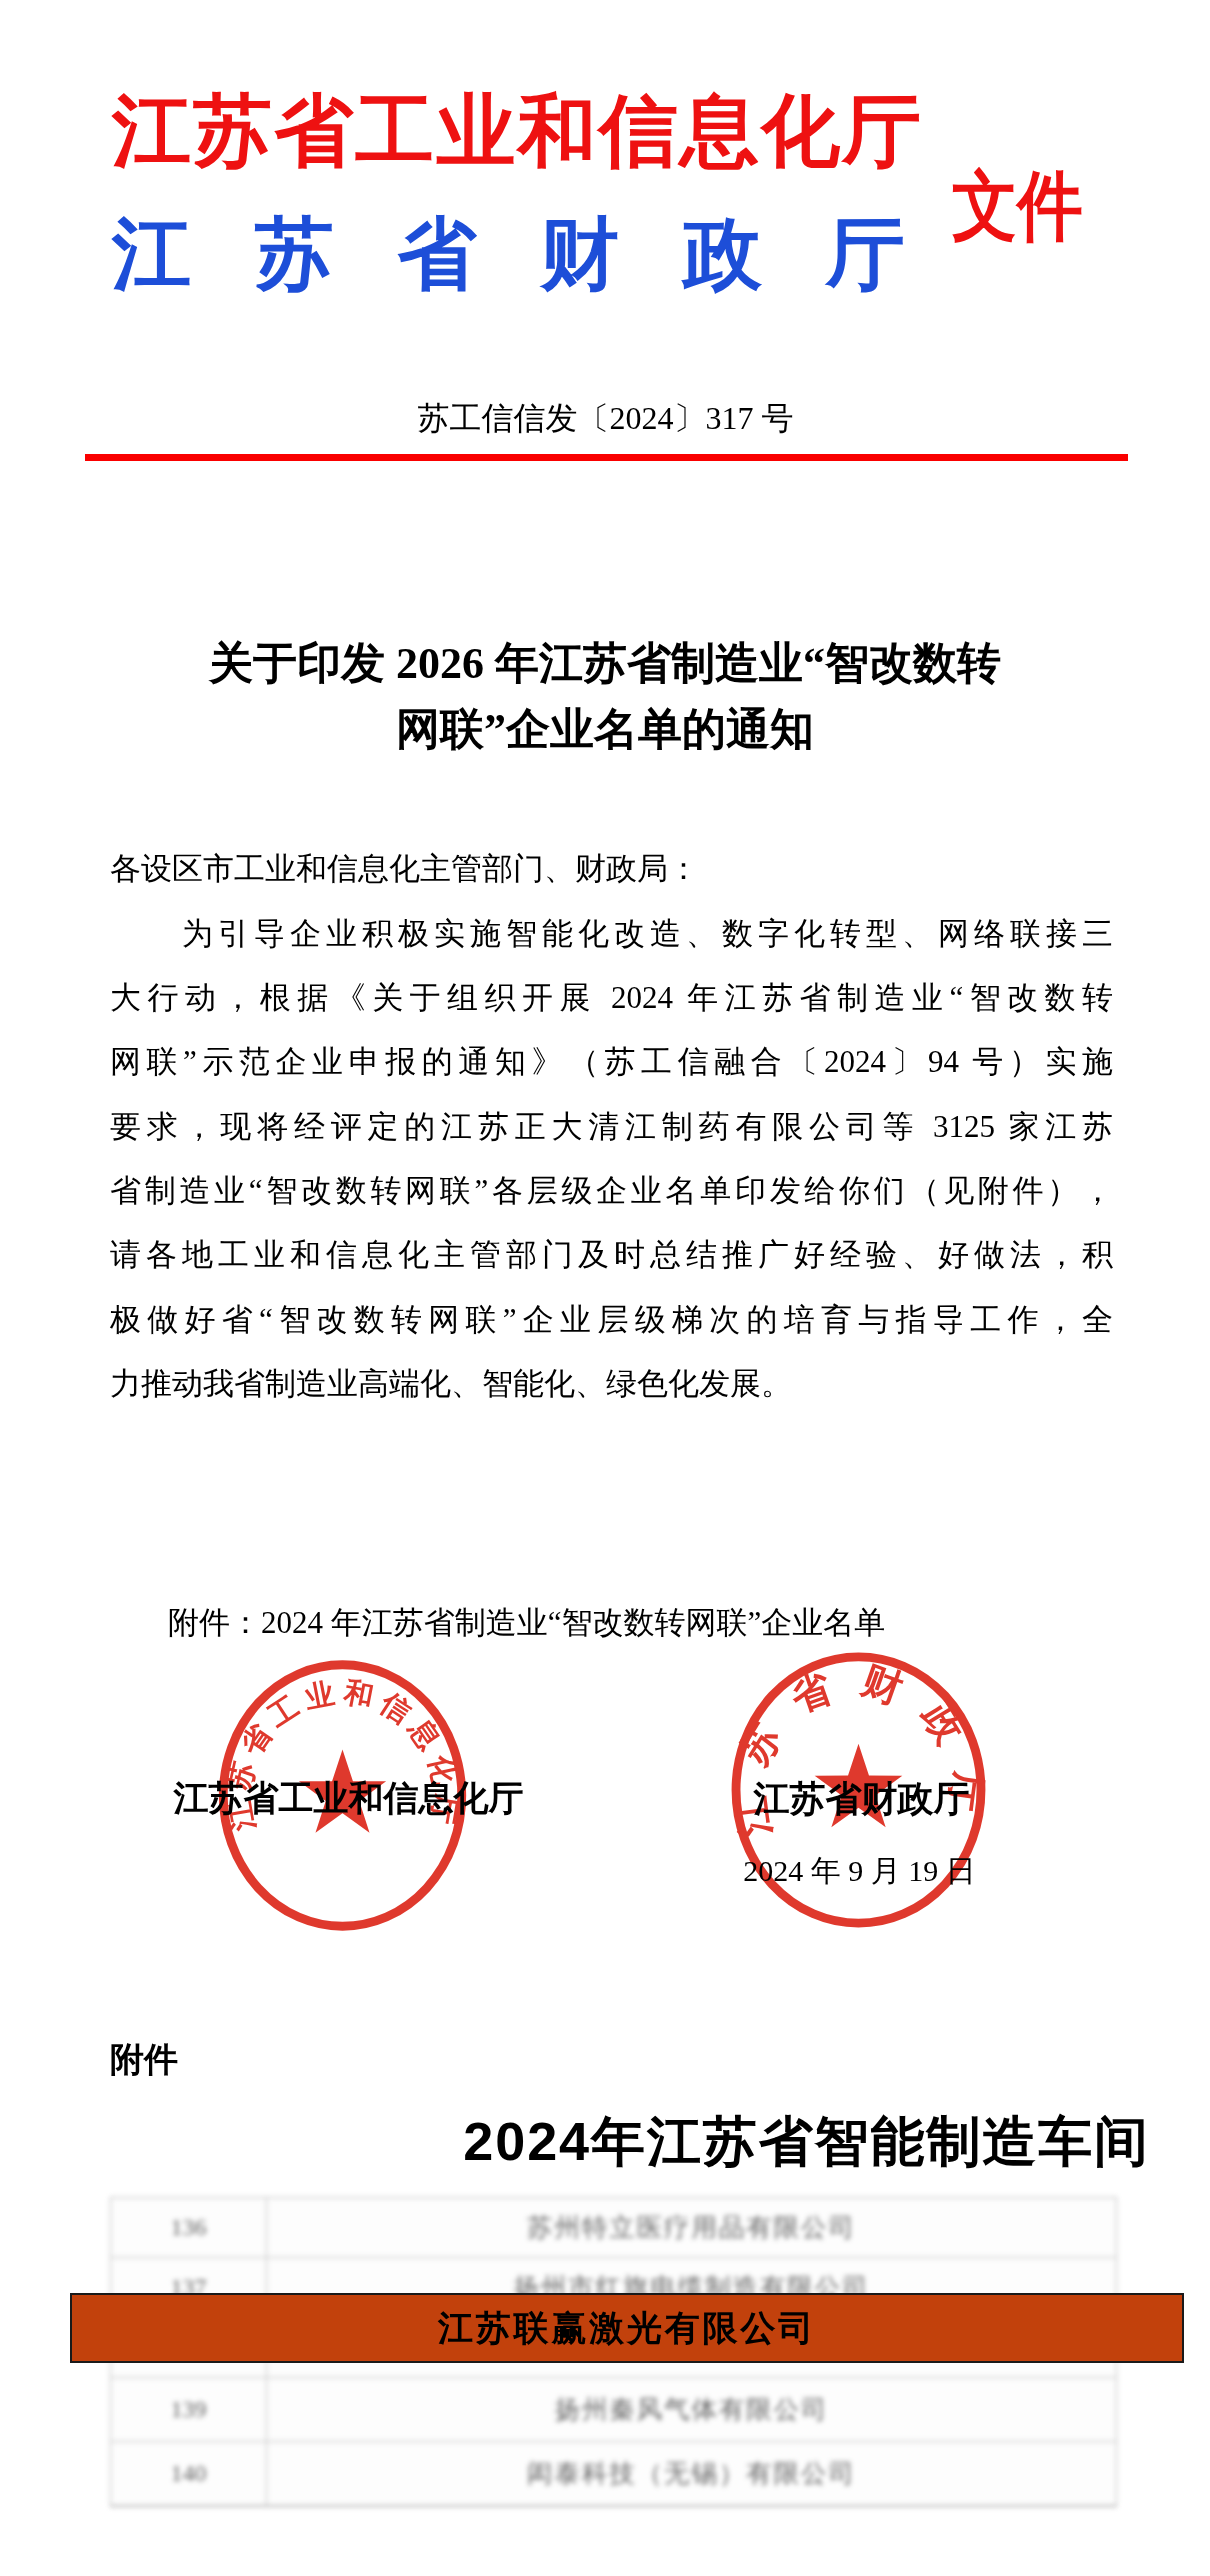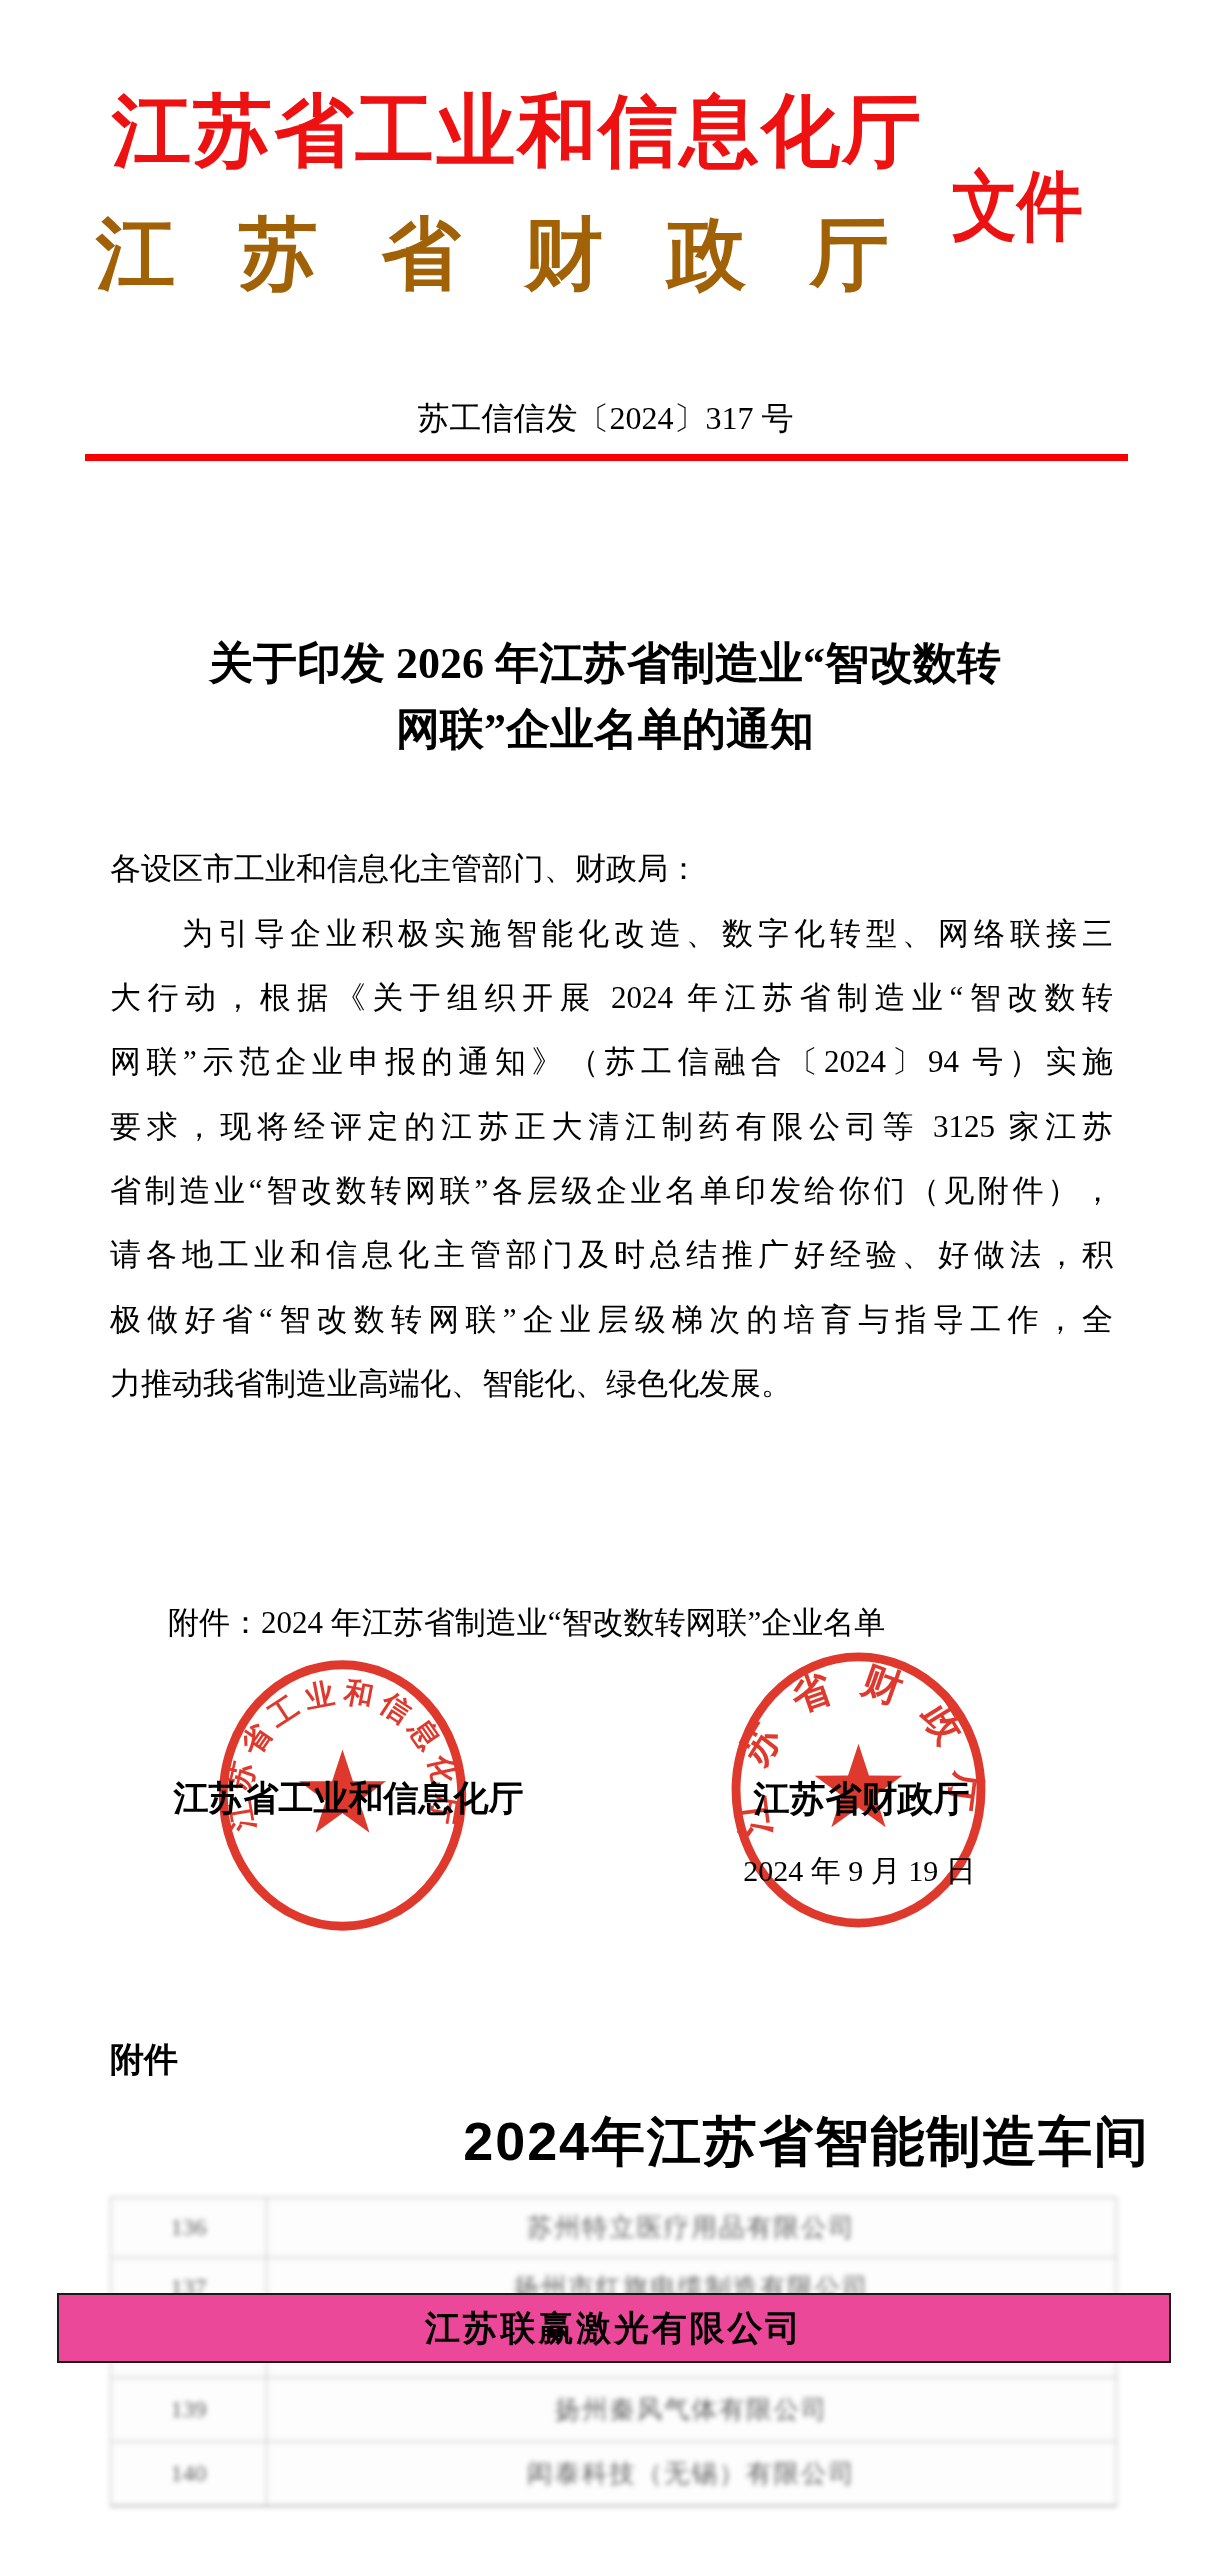--- a/index.html
+++ b/index.html
@@ -4,22 +4,22 @@
 <style>
   html,body{margin:0;padding:0;background:#ffffff;}
   .page{
     position:relative;width:1211px;height:2519px;background:#ffffff;
     overflow:hidden;
     font-family:"Liberation Serif","DejaVu Serif",serif;color:#000;
   }
   .hdr-l1{position:absolute;left:112px;top:81px;width:810px;height:102px;
     font-size:79px;line-height:102px;color:#ee1111;font-weight:700;
     text-align:justify;text-align-last:justify;white-space:nowrap;letter-spacing:0.9px;}
-  .hdr-l2{position:absolute;left:96px;top:204px;width:810px;height:102px;
-    font-size:79px;line-height:102px;color:#a16207;font-weight:700;
+  .hdr-l2{position:absolute;left:112px;top:204px;width:810px;height:102px;
+    font-size:79px;line-height:102px;color:#1d4ed8;font-weight:700;
     white-space:nowrap;word-spacing:44px;}
   .hdr-wenjian{position:absolute;left:952px;top:166px;font-size:76px;line-height:81px;
     color:#ee1111;font-weight:700;transform:scaleX(.86);transform-origin:left center;white-space:nowrap;}
   
   .doc-number{position:absolute;left:0;top:399px;width:1211px;text-align:center;
     font-size:32px;line-height:38px;color:#000;}
   .red-rule{position:absolute;left:85px;top:454px;width:1043px;height:6.6px;background:#fa0000;}
   
   .title{position:absolute;left:66px;width:1078px;text-align:center;font-weight:700;
     font-size:44px;line-height:47px;white-space:nowrap;}
@@ -53,22 +53,22 @@
     border:1.9px solid #a0a0a0;box-sizing:border-box;background:#fdfdfd;}
   .tr{display:flex;border-bottom:1.9px solid #a9a9a9;box-sizing:border-box;}
   .tr:last-child{border-bottom:1.9px solid #a0a0a0;}
   .td-no{width:156px;border-right:1.9px solid #a9a9a9;box-sizing:border-box;
     display:flex;align-items:center;justify-content:center;font-size:24px;}
   .td-co{flex:1;display:flex;align-items:center;justify-content:center;font-size:25.5px;
     letter-spacing:1.9px;}
   .h63{height:60px;}
   .h68{height:64px;}
   
-  .highlight-box{position:absolute;left:57px;top:2293px;width:1114px;height:70px;z-index:6;
-    background:#ec4899;border:2.8px solid #1a1a1a;box-sizing:border-box;
+  .highlight-box{position:absolute;left:70px;top:2293px;width:1114px;height:70px;z-index:6;
+    background:#c2410c;border:2.8px solid #1a1a1a;box-sizing:border-box;
     display:flex;align-items:center;justify-content:center;}
   .highlight-box span{font-size:35px;font-weight:700;letter-spacing:2.8px;
     font-family:"Liberation Sans","DejaVu Sans",sans-serif;color:#000;}
   .ring-text{letter-spacing:7.5px;}
   .ring-text-right{letter-spacing:28px;}
 </style>
 </head>
 <body>
 
 <div class="page">

